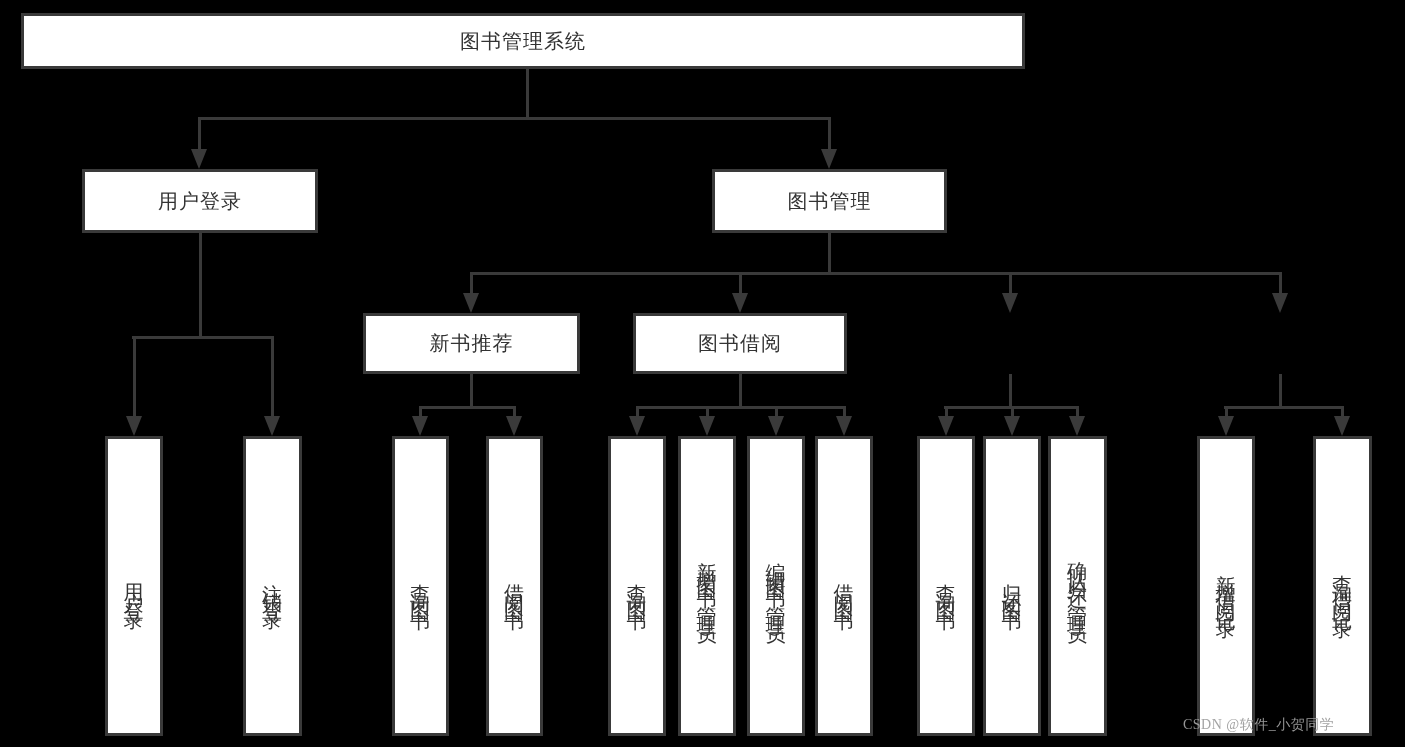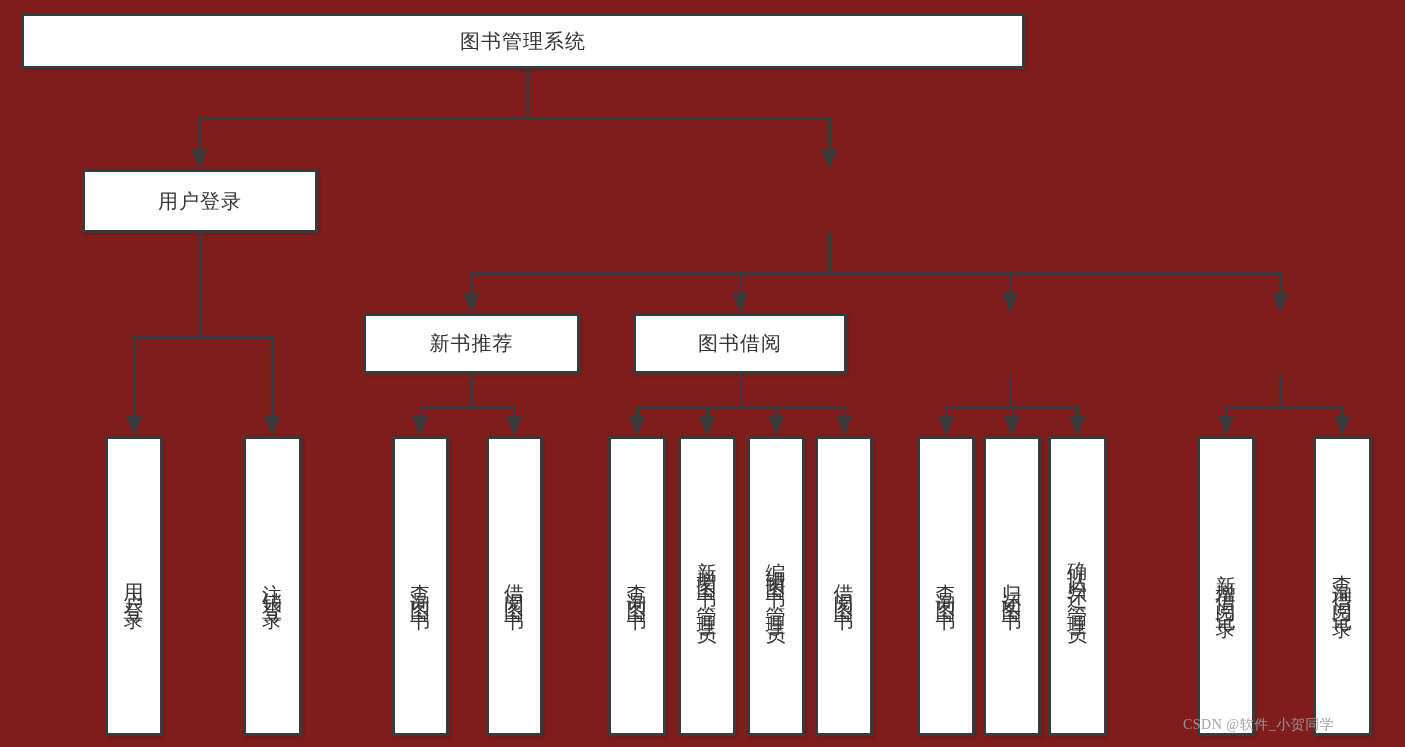--- a/index.html
+++ b/index.html
@@ -5,21 +5,21 @@
   html, body {
     margin: 0;
     padding: 0;
     background: #ffffff;
     font-family: "Liberation Sans", "DejaVu Sans", sans-serif;
   }
   #stage {
     position: relative;
     width: 1405px;
     height: 747px;
-    background: #7f1d1d;
+    background: #000000;
     overflow: hidden;
   }
   
   .hbox {
     position: absolute;
     box-sizing: border-box;
     border: 3px solid #3a3a3a;
     background: #ffffff;
     display: flex;
     align-items: center;
@@ -90,20 +90,21 @@
 
   <div class="vl" style="left:526px; top:69px; height:49px;"></div>
   <div class="hl" style="left:198px; top:117px; width:633px;"></div>
 
   <div class="vl" style="left:198px; top:118px; height:34px;"></div>
   <div class="ah" style="left:191px; top:149px;"></div>
   <div class="vl" style="left:828px; top:118px; height:34px;"></div>
   <div class="ah" style="left:821px; top:149px;"></div>
 
   <div class="hbox" style="left:82px; top:169px; width:236px; height:64px;">用户登录</div>
+  <div class="hbox" style="left:712px; top:169px; width:235px; height:64px;">图书管理</div>
 
   <div class="vl" style="left:199px; top:233px; height:104px;"></div>
   <div class="hl" style="left:132px; top:336px; width:142px;"></div>
   <div class="vl" style="left:133px; top:337px; height:82px;"></div>
   <div class="ah" style="left:126px; top:416px;"></div>
   <div class="vl" style="left:271px; top:337px; height:82px;"></div>
   <div class="ah" style="left:264px; top:416px;"></div>
 
   <div class="vl" style="left:828px; top:233px; height:40px;"></div>
   <div class="hl" style="left:470px; top:272px; width:812px;"></div>

